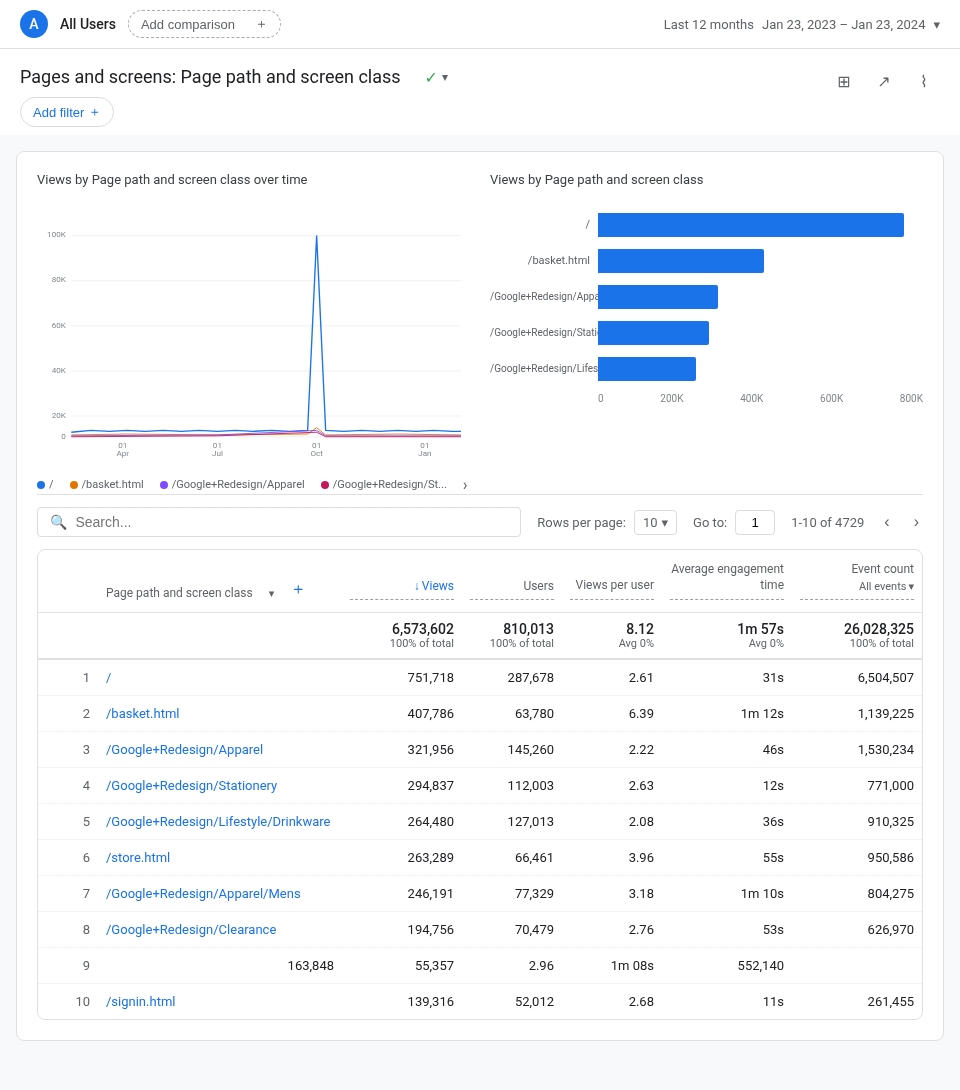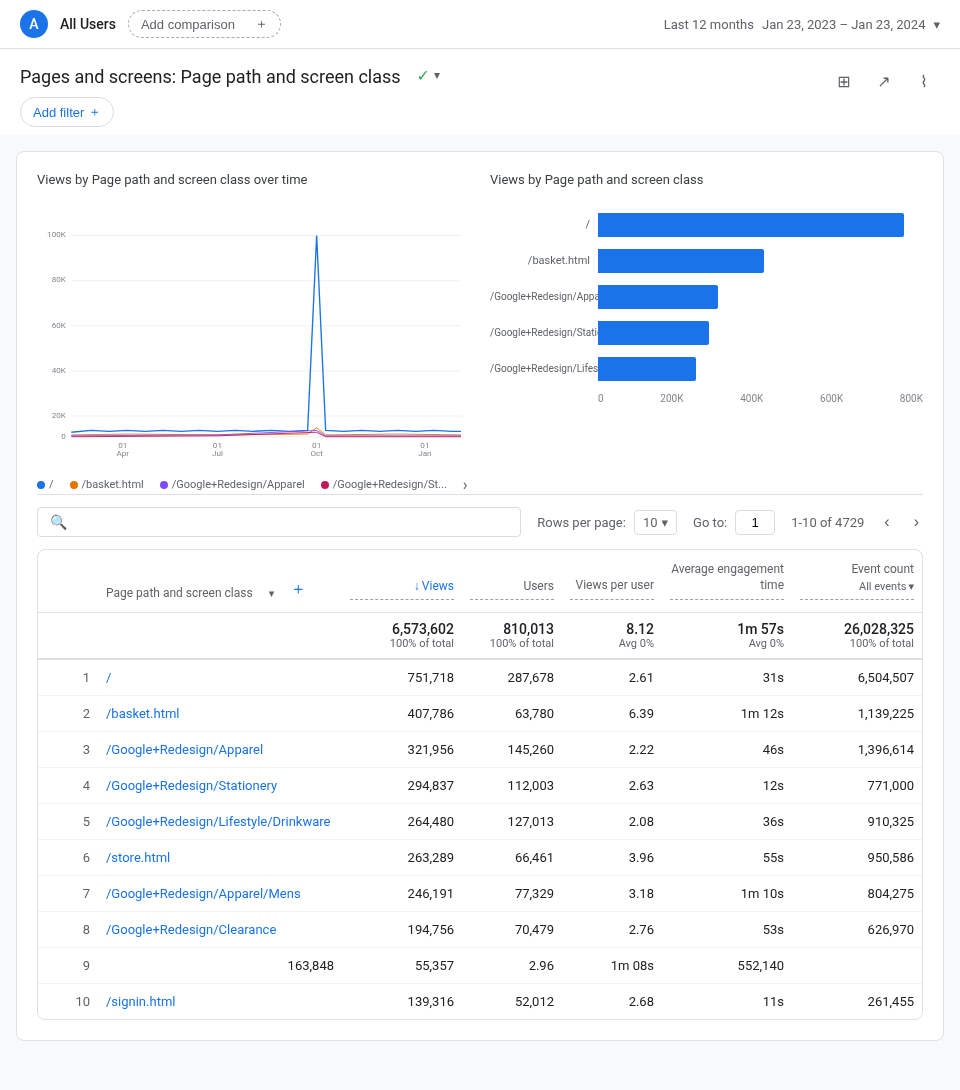--- a/index.html
+++ b/index.html
@@ -4,21 +4,21 @@
   <style>
     * { box-sizing: border-box; margin: 0; padding: 0; }
     body { font-family: 'Google Sans', Roboto, Arial, sans-serif; background: #f8f9fa; color: #202124; font-size: 13px; }
     .top-bar { display: flex; align-items: center; justify-content: space-between; padding: 10px 20px; background: #fff; border-bottom: 1px solid #e0e0e0; }
     .top-bar-left { display: flex; align-items: center; gap: 12px; }
     .avatar { width: 28px; height: 28px; border-radius: 50%; background: #1a73e8; color: #fff; display: flex; align-items: center; justify-content: center; font-size: 14px; font-weight: 500; }
     .all-users-btn { display: flex; align-items: center; gap: 6px; font-size: 14px; font-weight: 500; color: #202124; }
     .add-comparison-btn { display: flex; align-items: center; gap: 20px; padding: 4px 12px; border: 1px dashed #aaa; border-radius: 20px; color: #5f6368; font-size: 13px; cursor: pointer; background: transparent; }
     .date-range { display: flex; align-items: center; gap: 8px; color: #5f6368; font-size: 13px; cursor: pointer; }
     .page-header { padding: 16px 20px 8px; background: #fff; }
-    .page-title { font-size: 18px; font-weight: 400; color: #202124; display: flex; align-items: flex-start; gap: 16px; margin-bottom: 10px; }
+    .page-title { font-size: 18px; font-weight: 400; color: #202124; display: flex; align-items: flex-end; gap: 24px; margin-bottom: 10px; }
     .title-badge { display: flex; align-items: center; gap: 4px; color: #1a73e8; font-size: 14px; }
     .check-icon { color: #34a853; font-size: 16px; }
     .dropdown-arrow { color: #5f6368; font-size: 12px; }
     .add-filter-btn { display: inline-flex; align-items: center; gap: 4px; padding: 5px 12px; border: 1px solid #dadce0; border-radius: 20px; color: #1a73e8; font-size: 13px; cursor: pointer; background: transparent; }
     .icon-btns { display: flex; gap: 8px; }
     .icon-btn { width: 32px; height: 32px; border-radius: 50%; display: flex; align-items: center; justify-content: center; cursor: pointer; color: #5f6368; background: transparent; border: none; font-size: 16px; }
     .main-content { padding: 16px; }
     .charts-row { display: flex; gap: 20px; }
     .chart-left { flex: 1; }
     .chart-right { flex: 1; }
@@ -202,20 +202,21 @@
             <span style="font-size:10px;color:#80868b;">600K</span>
             <span style="font-size:10px;color:#80868b;">800K</span>
           </div>
         </div>
       </div>
     </div>
 
     <div class="search-row">
       <div class="search-box">
         <span style="color:#5f6368;font-size:14px;">🔍</span>
+        <input class="search-input" type="text" placeholder="Search..." style="">
       </div>
       <div class="rows-per-page">
         <span>Rows per page:</span>
         <div class="page-select">
           <span>10</span>
           <span>▾</span>
         </div>
       </div>
       <div class="go-to">
         <span>Go to:</span>
@@ -308,21 +309,21 @@
     <div class="data-cell num">1m 12s</div>
     <div class="data-cell num">1,139,225</div>
   </div>
           <div class="data-row">
     <div class="data-cell" style="color:#5f6368;">3</div>
     <div class="data-cell left" style="cursor:pointer;">/Google+Redesign/Apparel</div>
     <div class="data-cell num">321,956</div>
     <div class="data-cell num">145,260</div>
     <div class="data-cell num">2.22</div>
     <div class="data-cell num">46s</div>
-    <div class="data-cell num">1,396,614</div>
+    <div class="data-cell num">1,530,234</div>
   </div>
           <div class="data-row">
     <div class="data-cell" style="color:#5f6368;">4</div>
     <div class="data-cell left" style="cursor:pointer;">/Google+Redesign/Stationery</div>
     <div class="data-cell num">294,837</div>
     <div class="data-cell num">112,003</div>
     <div class="data-cell num">2.63</div>
     <div class="data-cell num">12s</div>
     <div class="data-cell num">771,000</div>
   </div>

